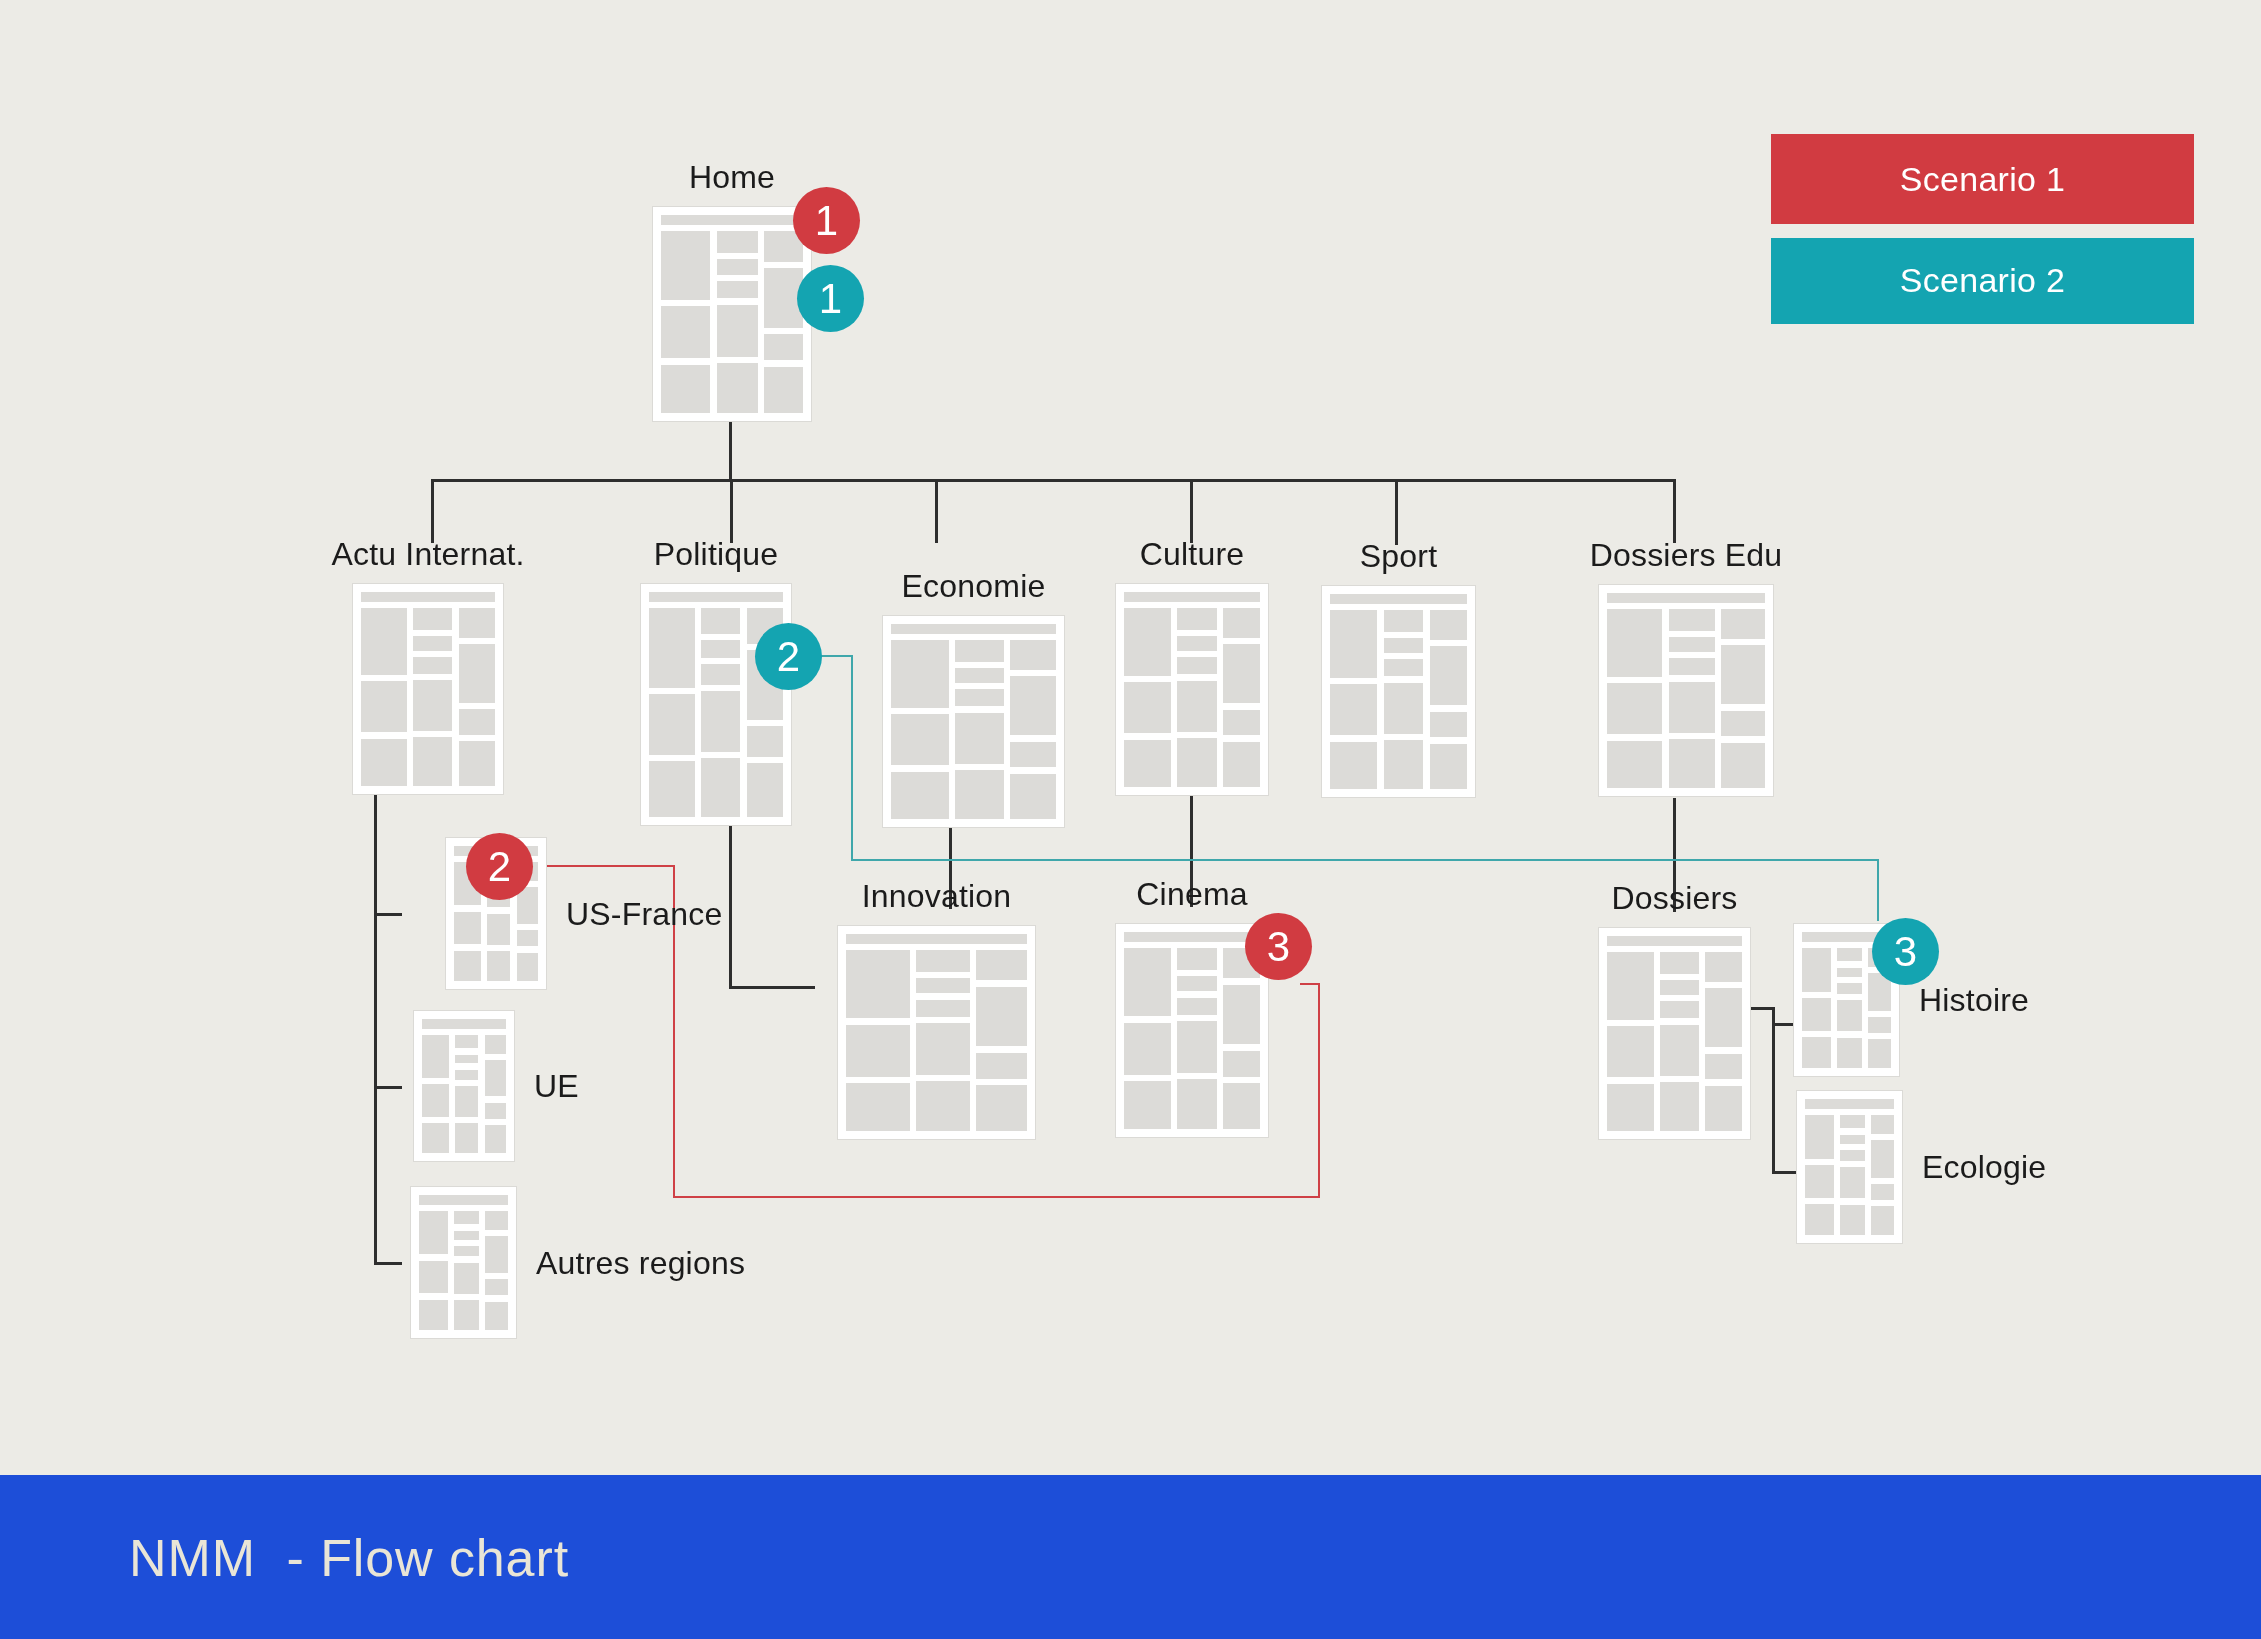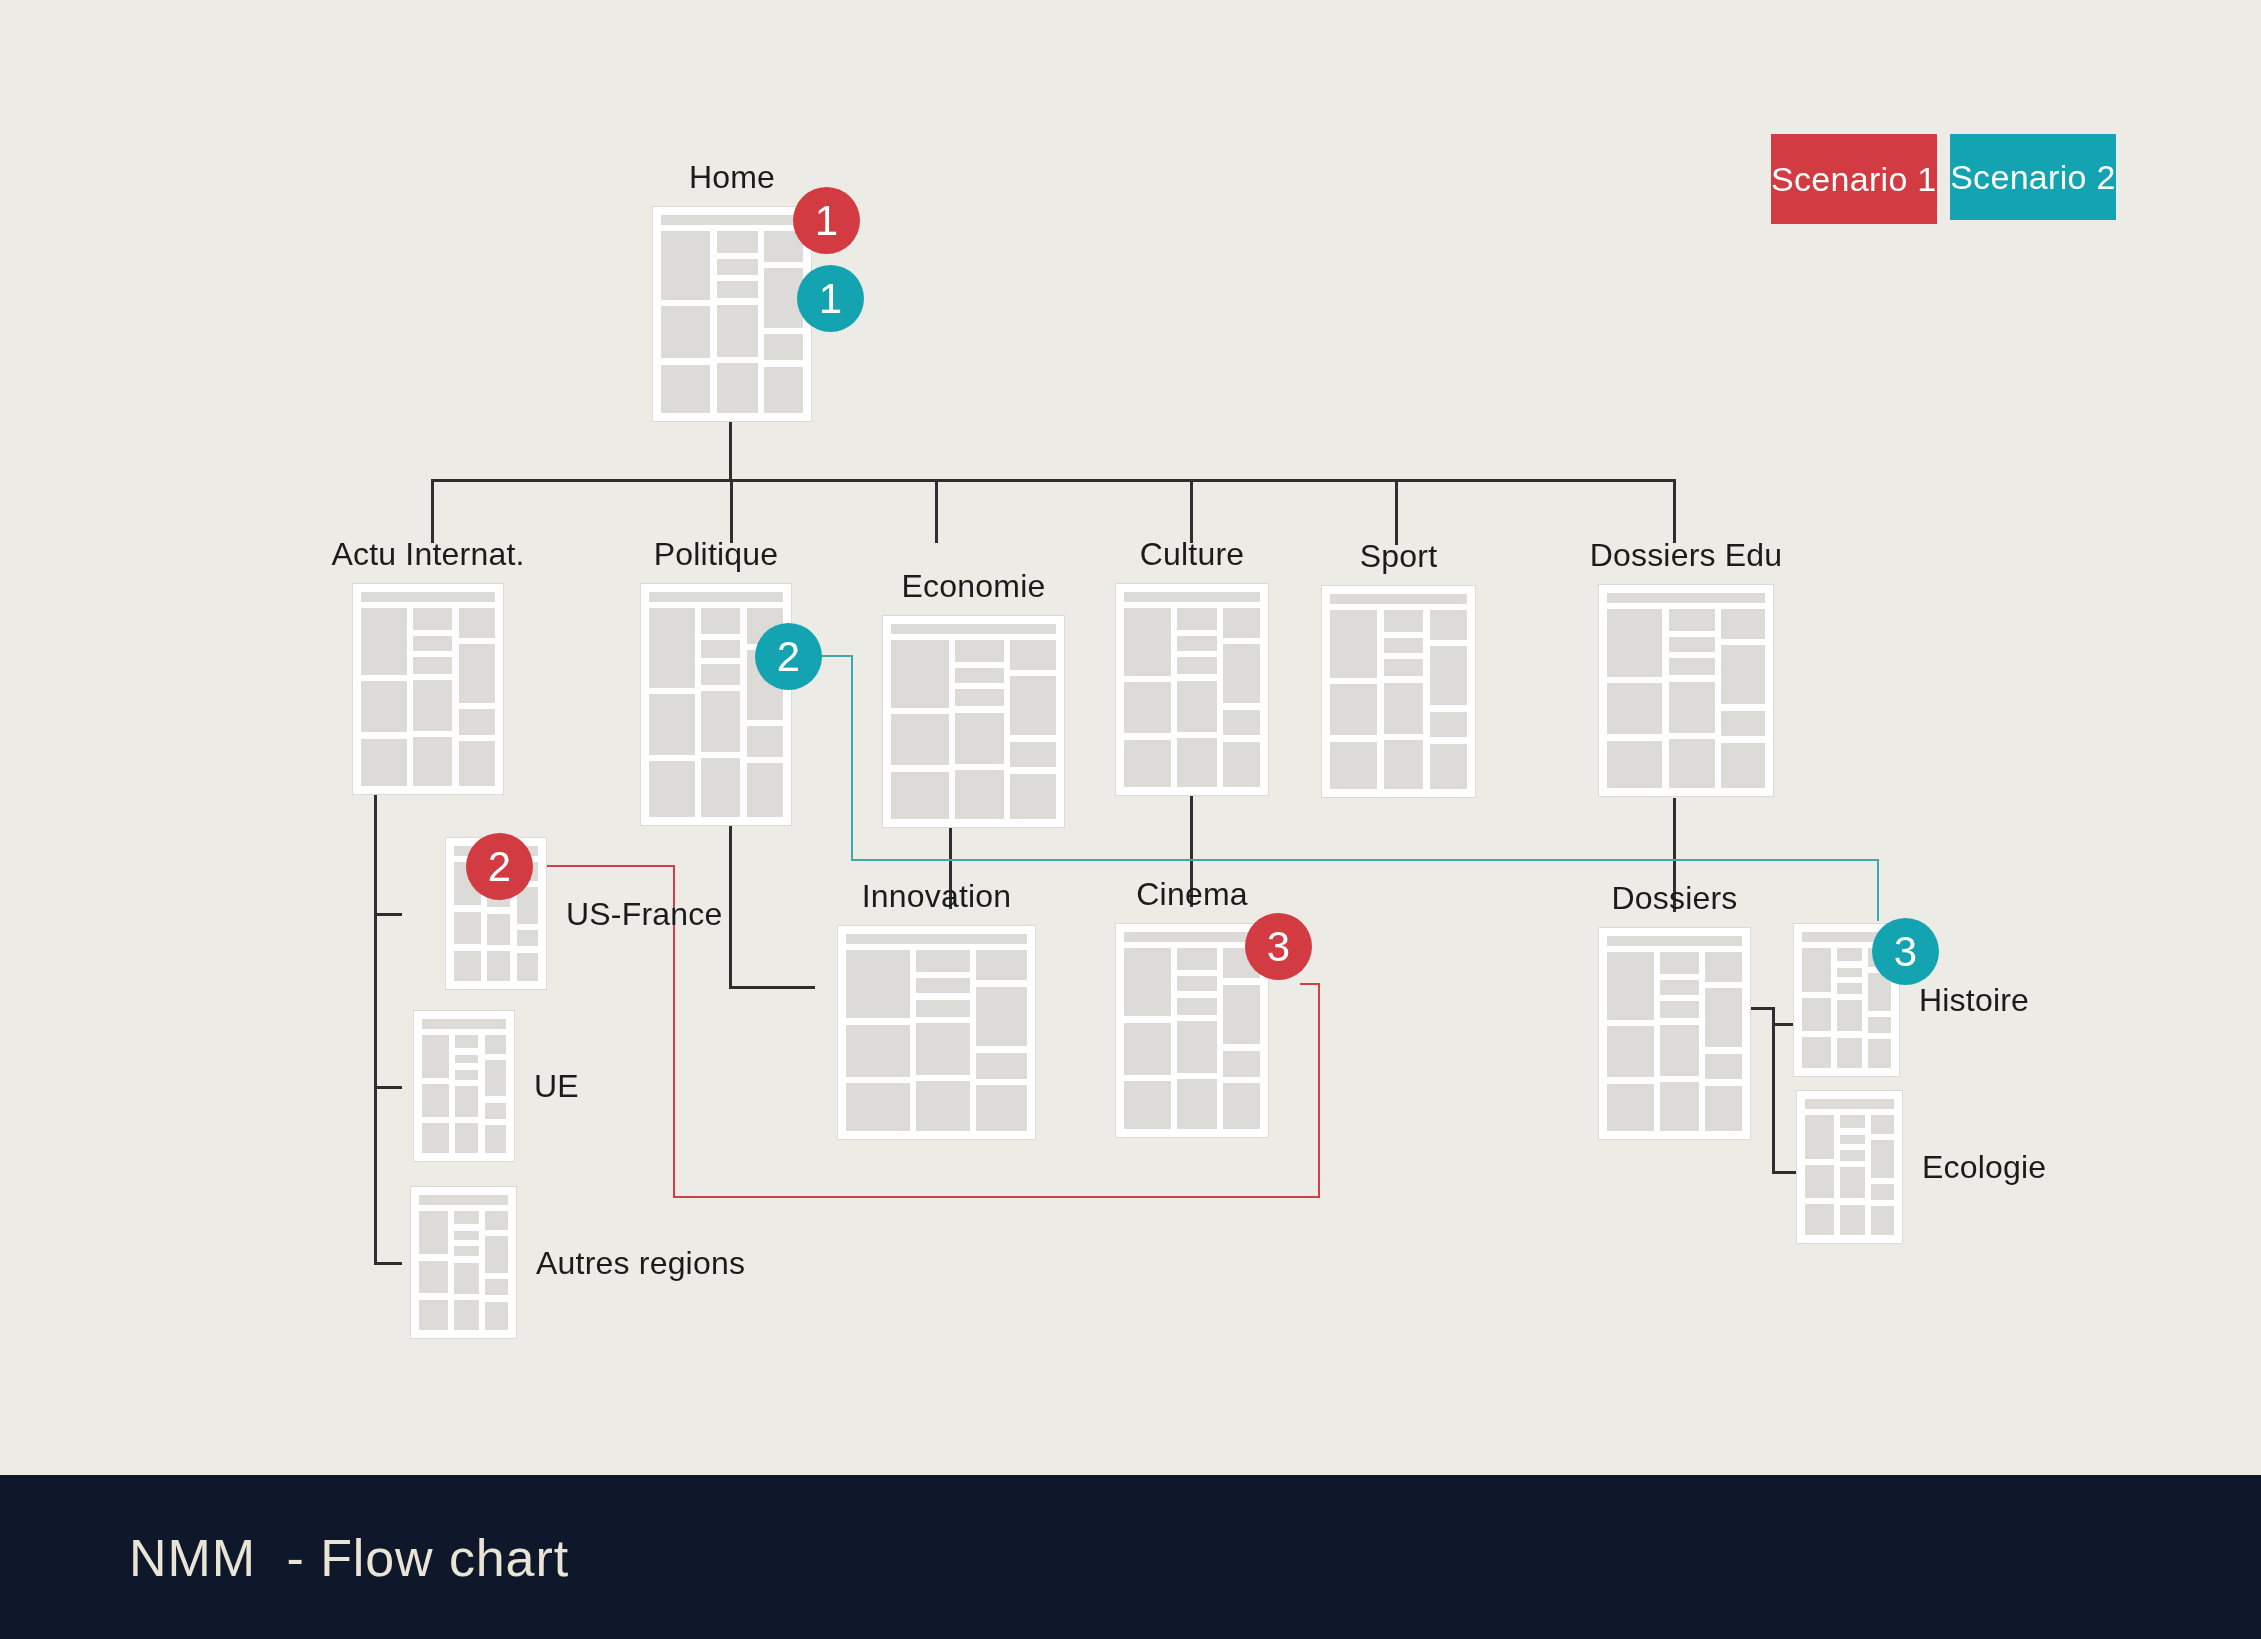--- a/index.html
+++ b/index.html
@@ -95,21 +95,21 @@
   }
   .badge.s1 { background: #D13B41; }
   .badge.s2 { background: #14A4B1; }
   
   .legend {
     position: absolute;
     left: 1725px;
     top: 134px;
     width: 423px;
     display: flex;
-    flex-direction: row;
+    flex-direction: column;
     gap: 13.6px;
     padding-left: 46px;
   }
   .legend-item {
     height: 90px;
     display: flex;
     align-items: center;
     justify-content: center;
     color: #ffffff;
     font-size: 34px;
@@ -117,21 +117,21 @@
   }
   .legend-item.s1bg { background: #D13B41; }
   .legend-item.s2bg { background: #14A4B1; height: 86px; }
   
   .titlebar {
     position: absolute;
     left: 0;
     top: 1475px;
     width: 2262px;
     height: 165px;
-    background: #0f172a;
+    background: #1d4ed8;
     display: flex;
     align-items: center;
   }
   .titlebar .title-text {
     margin-left: 129px;
     color: #E9E5D6;
     font-size: 52px;
     letter-spacing: 0.9px;
     white-space: pre;
   }

